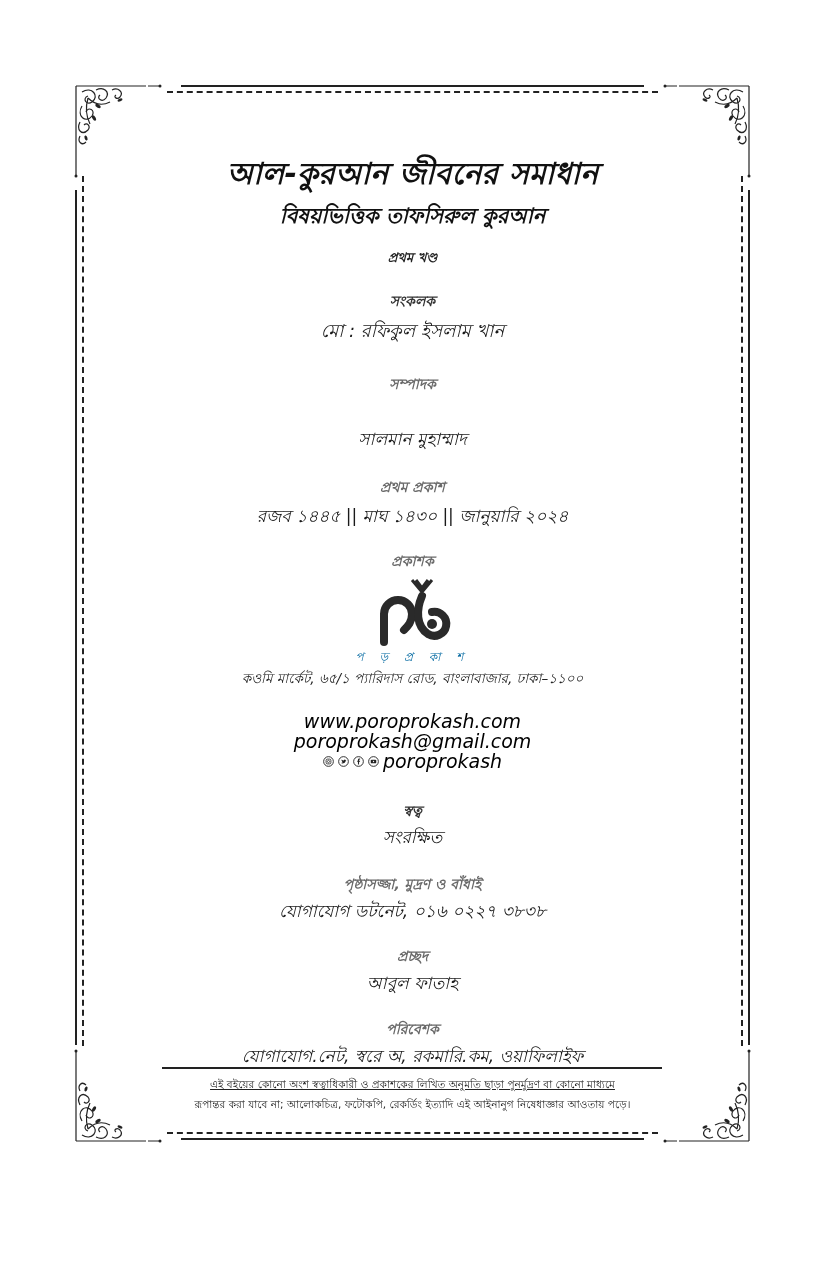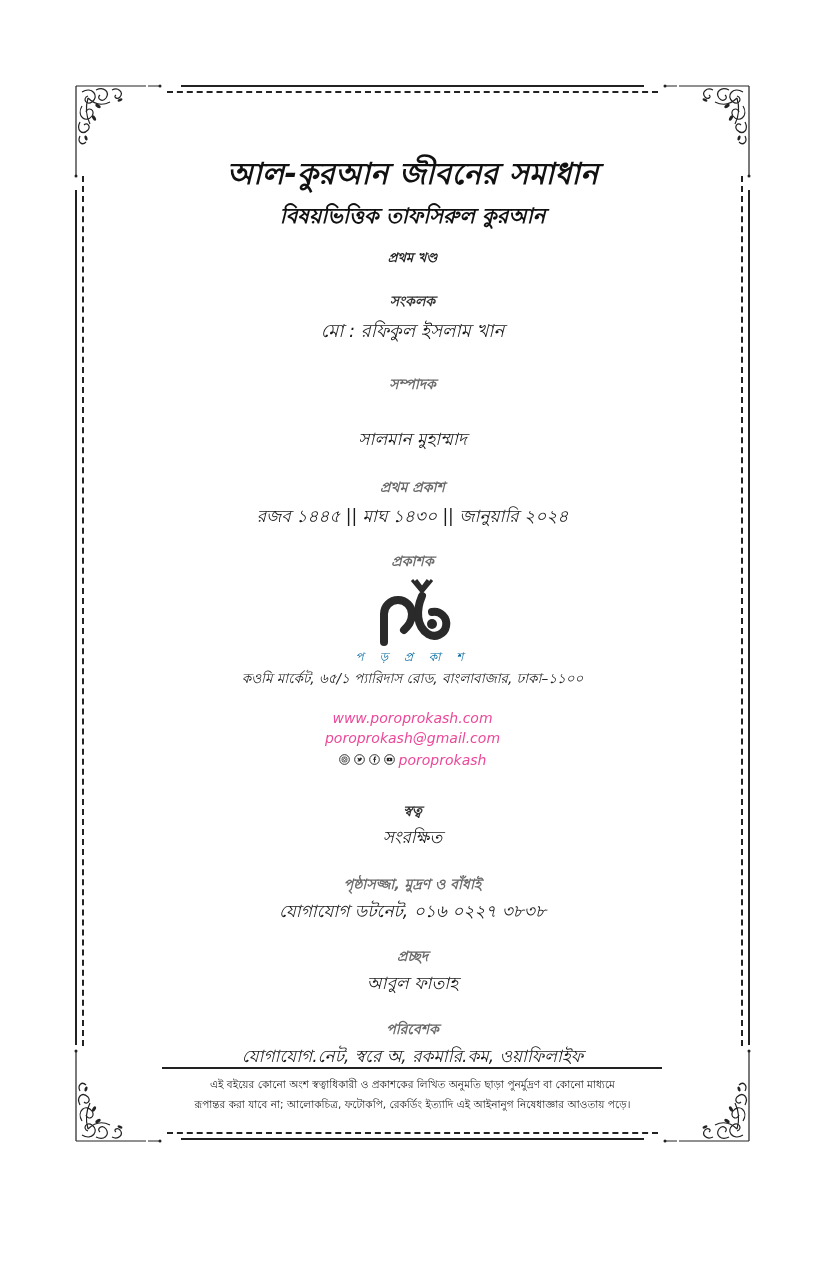--- a/index.html
+++ b/index.html
@@ -13,21 +13,21 @@
   .center-block { position: absolute; left: 160px; width: 505px; text-align: center; font-style: italic; }
   .t { position: absolute; left: 0; right: 0; text-align: center; white-space: nowrap; }
   .title { font-size: 30px; font-weight: bold; color: #111; letter-spacing: 0.2px; }
   .subtitle { font-size: 21px; font-weight: bold; color: #111; }
   .volume { font-size: 13px; font-weight: bold; color: #222; }
   .label { font-size: 14px; font-weight: bold; color: #6a6a6a; }
   .label-dark { font-size: 14px; font-weight: bold; color: #333; }
   .value { font-size: 17px; color: #1a1a1a; }
   .value-lg { font-size: 18px; color: #1a1a1a; }
   .small { font-size: 13.5px; color: #222; }
-  .latin { font-family: "DejaVu Sans", "Liberation Sans", sans-serif; font-size: 14px; color: #ec4899; }
+  .latin { font-family: "DejaVu Sans", "Liberation Sans", sans-serif; font-size: 19px; color: #000000; }
   .notice { font-size: 10.5px; color: #222; }
   .brand-letters { font-size: 12px; letter-spacing: 6px; color: #0369a1; }
   .social { display: inline-flex; align-items: center; gap: 4px; }
   .social svg { width: 11px; height: 11px; }
 </style>
 </head>
 <body>
 
 <div>
 
@@ -198,15 +198,15 @@
   <div class="t label" style="top:945px;">প্রচ্ছদ</div>
   <div class="t value" style="top:970px;">আবুল ফাতাহ</div>
 
   <div class="t label" style="top:1018px;">পরিবেশক</div>
   <div class="t value" style="top:1043px;">যোগাযোগ.নেট, স্বরে অ, রকমারি.কম, ওয়াফিলাইফ</div>
 </div>
 
 <div class="line-solid" style="left:162px; top:1067px; width:500px; height:1.5px;"></div>
 
 <div class="abs" style="left:140px; width:545px; top:1074px; text-align:center;">
-  <div class="notice" style="white-space:nowrap; line-height:20px;">এই বইয়ের কোনো অংশ স্বত্বাধিকারী ও প্রকাশকের লিখিত অনুমতি ছাড়া পুনর্মুদ্রণ বা কোনো মাধ্যমে</div>
+  <div class="notice" style="white-space:nowrap; line-height:20px;text-decoration:underline;">এই বইয়ের কোনো অংশ স্বত্বাধিকারী ও প্রকাশকের লিখিত অনুমতি ছাড়া পুনর্মুদ্রণ বা কোনো মাধ্যমে</div>
   <div class="notice" style="white-space:nowrap; line-height:20px;">রূপান্তর করা যাবে না; আলোকচিত্র, ফটোকপি, রেকর্ডিং ইত্যাদি এই আইনানুগ নিষেধাজ্ঞার আওতায় পড়ে।</div>
 </div>
 
 </body></html>

